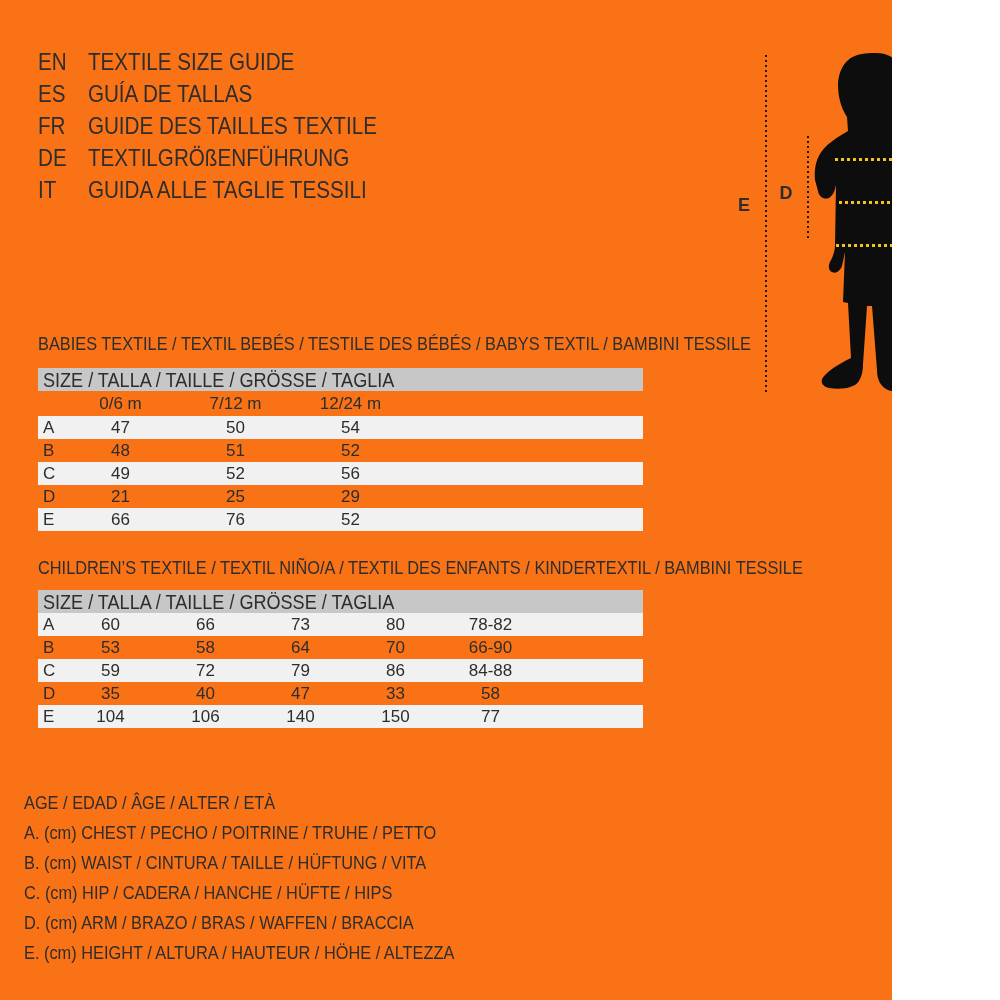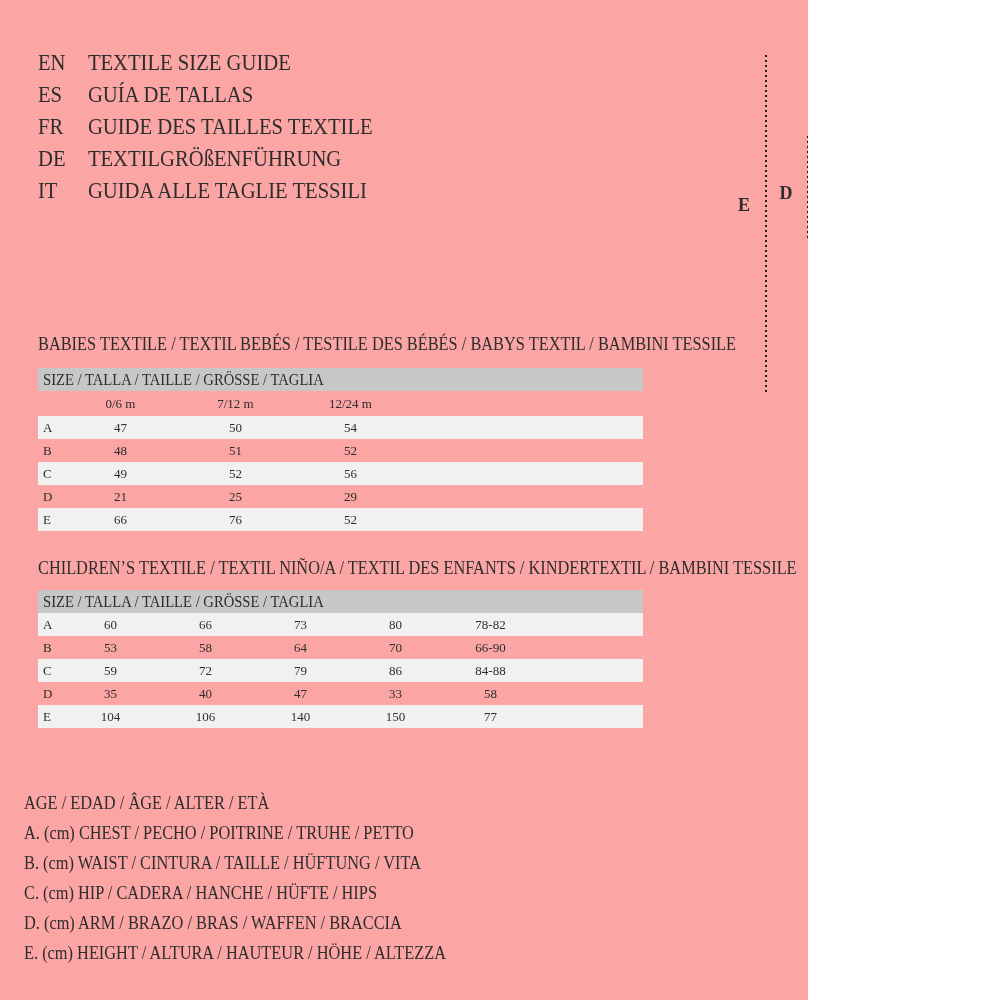--- a/index.html
+++ b/index.html
@@ -1,18 +1,18 @@
 <!DOCTYPE html>
 <html style="--text: #2d2d2d; --accent-yellow: #f2c51c; --table-header-bg: #c7c7c7; --row-alt-bg: #f1f1f1; --silhouette: #0d0d0d; --dotted-line: #1c1c1c;"><head>
 <meta charset="utf-8">
 <style>
   html,body { margin:0; padding:0; background:#fff; }
   .page {
-    position:relative; width:808px; height:1000px; background:#fca5a5;
-    font-family:Liberation Serif, serif;
+    position:relative; width:892px; height:1000px; background:#f97316;
+    font-family:Liberation Sans, sans-serif;
     color:var(--text,#2d2d2d); overflow:hidden;
   }
   .cond { transform:scaleX(0.86); transform-origin:0 50%; white-space:nowrap; display:inline-block; }
 
   
   .lang-block { position:absolute; left:38px; top:46px; }
   .lang-row { display:flex; height:32px; align-items:center; font-size:24px;
               transform:scaleX(0.86); transform-origin:0 50%; white-space:nowrap; }
   .lang-code { width:58px; flex:none; }
 
@@ -44,22 +44,22 @@
   .section-title { position:absolute; left:38px; font-size:19px;
                    transform:scaleX(0.86); transform-origin:0 0; white-space:nowrap; }
   .babies-title { top:333px; }
   .children-title { top:557px; }
 
   
   .size-table { position:absolute; left:38px; width:605px; }
   .babies-table { top:368px; }
   .children-table { top:590px; }
   .table-header { height:23px; line-height:23px; background:var(--table-header-bg,#c7c7c7);
-                  font-size:17px; padding-left:5px; }
-  .t-row { display:flex; height:23px; align-items:center; font-size:13px; }
+                  font-size:21px; padding-left:5px; }
+  .t-row { display:flex; height:23px; align-items:center; font-size:17px; }
   .t-row.head { height:25px; }
   .t-cell { text-align:center; flex:none; }
   .lab { width:25px; text-align:left; padding-left:5px; box-sizing:border-box; flex:none; }
   .babies-table .col { width:115px; }
   .children-table .col { width:95px; }
   .alt { background:var(--row-alt-bg,#f1f1f1); }
 
   
   .legend { position:absolute; left:24px; top:788px; }
   .legend-line { height:30px; line-height:30px; font-size:19px;

